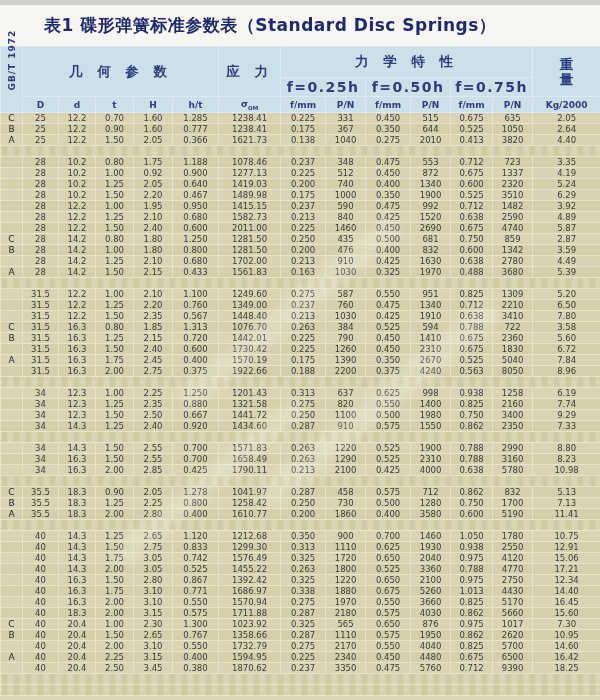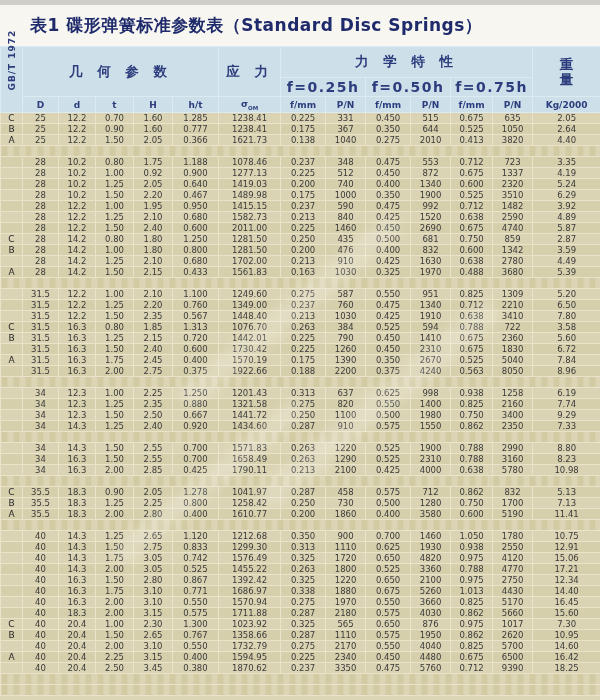--- a/index.html
+++ b/index.html
@@ -2,21 +2,21 @@
 <html><head>
 <meta charset="utf-8">
 <style>
   html,body{margin:0;padding:0}
   .page{
     width:600px;height:700px;position:relative;overflow:hidden;
     background:#ddd6b6;
     font-family:"DejaVu Sans","Liberation Sans",sans-serif;
   }
   .top-edge{height:5px;background:#cfcec9}
-  .title-wrap{height:41px;background:#f7f6f1;display:flex;align-items:center;padding-left:30px}
+  .title-wrap{height:41px;background:#f7f6f1;display:flex;align-items:center;padding-left:44px}
   .title{color:#1f2a6b;font-size:17px;font-weight:bold;letter-spacing:.5px;white-space:nowrap}
 
   table.spring{border-collapse:collapse;table-layout:fixed;width:600px}
 
   thead th{
     background:#cde0ea;color:#2c3c7c;border:1px solid #dcebf2;
     padding:0;font-weight:bold;vertical-align:middle;text-align:center;
   }
   tr.h1 th.group{font-size:13.5px;letter-spacing:5px}
   tr.h1{height:31px}
@@ -678,21 +678,21 @@
           <td class="letter"></td>
           <td>40</td>
           <td>14.3</td>
           <td>1.75</td>
           <td>3.05</td>
           <td>0.742</td>
           <td>1576.49</td>
           <td>0.325</td>
           <td>1720</td>
           <td>0.650</td>
-          <td>4820</td>
+          <td>2040</td>
           <td>0.975</td>
           <td>4120</td>
           <td>15.06</td>
         </tr>
         <tr class="r1">
           <td class="letter"></td>
           <td>40</td>
           <td>14.3</td>
           <td>2.00</td>
           <td>3.05</td>

